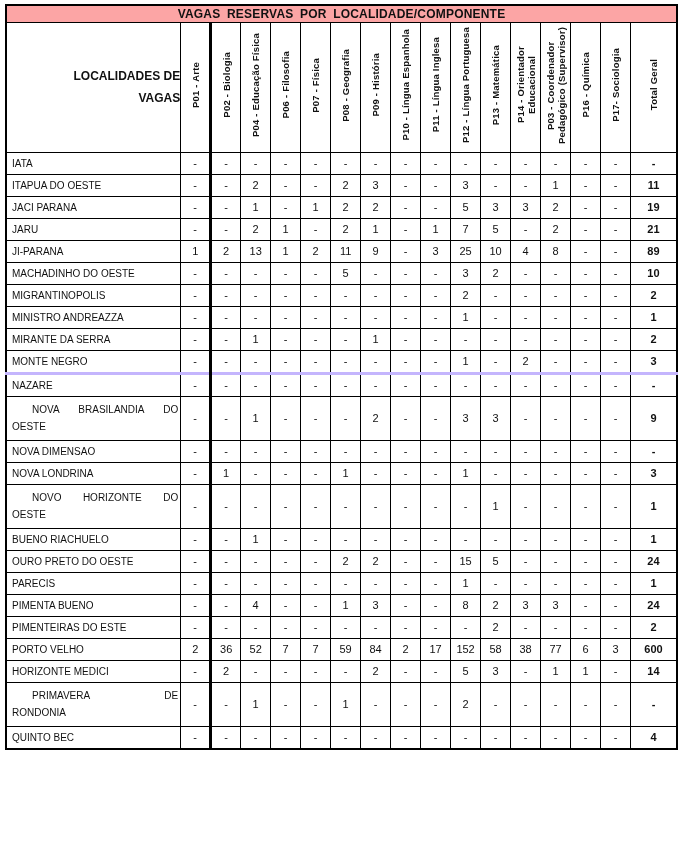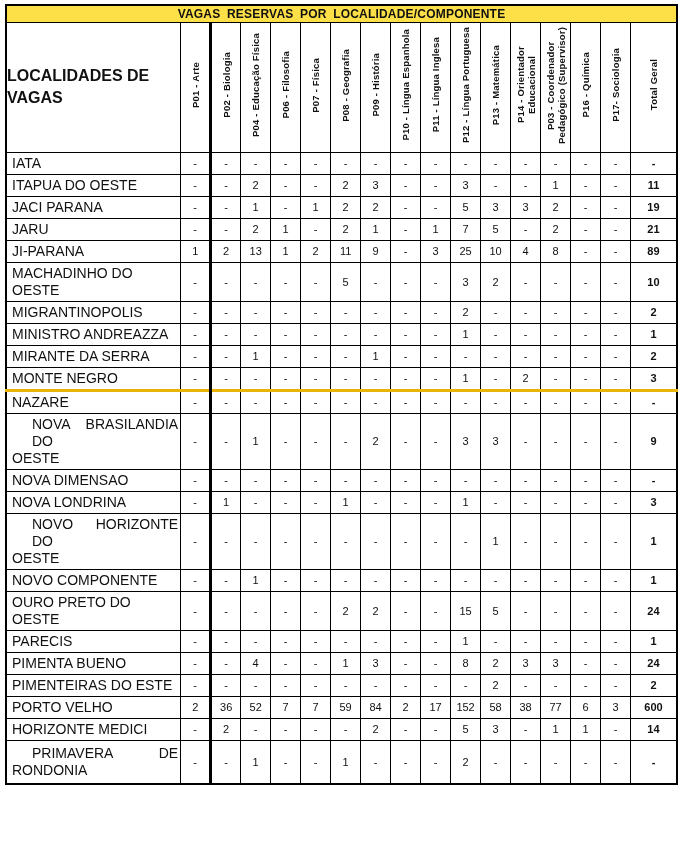--- a/index.html
+++ b/index.html
@@ -19,30 +19,31 @@
   col.c-p    { width: 28.5px; }
   col.c-tot  { width: 44px; }
 
   .title-cell {
     height: 17px;
     font-size: 12px;
     font-weight: bold;
     text-align: center;
     word-spacing: 3px;
     letter-spacing: 0.2px;
-    background: #fde047;
+    background: #fca5a5;
     margin-left: 20px;
   }
 
   .corner {
-    font-size: 16px;
+    font-size: 12px;
     font-weight: bold;
-    text-align: left;
+    text-align: right;
     vertical-align: middle;
     line-height: 22px;
+    padding-left: 16px;
   }
   .corner .cline { display: block; }
 
   .col-head {
     height: 122px;
     text-align: center;
     vertical-align: middle;
     padding: 4px 1px;
   }
   .vert {
@@ -51,41 +52,41 @@
     transform: rotate(180deg);
     white-space: pre;
     font-size: 9.5px;
     font-weight: bold;
     line-height: 11px;
     text-align: center;
     letter-spacing: 0.2px;
   }
 
   th.loc {
-    font-size: 14px;
+    font-size: 10px;
     font-weight: normal;
     text-align: left;
     vertical-align: middle;
     padding: 2px 2px 2px 5px;
     line-height: 17px;
   }
   .loc-line { display: block; }
   .loc-line.j { text-align: justify; text-align-last: justify; margin-left: 20px; }
 
   td.val {
     height: 21px;
     font-size: 11px;
     text-align: center;
     vertical-align: middle;
   }
   tr.tall td.val, tr.tall th.loc { height: 44px; }
   td.total { font-weight: bold; }
 
   .thick-left { border-left: 3px solid #000; }
-  .thick-top  { border-top: 3px solid #eab308; }
+  .thick-top  { border-top: 3px solid #c4b5fd; }
 </style>
 </head>
 <body>
 
 <div class="page">
   <table class="vagas">
     <colgroup>
       <col class="c-loc">
       <col class="c-p">
         <col class="c-p">
@@ -421,21 +422,21 @@
           <td class="val">-</td>
           <td class="val">-</td>
           <td class="val">1</td>
           <td class="val">-</td>
           <td class="val">-</td>
           <td class="val">-</td>
           <td class="val">-</td>
           <td class="val total">1</td>
         </tr>
         <tr>
-          <th class="loc">NOVO COMPONENTE</th>
+          <th class="loc">BUENO RIACHUELO</th>
           <td class="val">-</td>
           <td class="val thick-left">-</td>
           <td class="val">1</td>
           <td class="val">-</td>
           <td class="val">-</td>
           <td class="val">-</td>
           <td class="val">-</td>
           <td class="val">-</td>
           <td class="val">-</td>
           <td class="val">-</td>
@@ -575,15 +576,34 @@
           <td class="val">-</td>
           <td class="val">-</td>
           <td class="val">2</td>
           <td class="val">-</td>
           <td class="val">-</td>
           <td class="val">-</td>
           <td class="val">-</td>
           <td class="val">-</td>
           <td class="val total">-</td>
         </tr>
+        <tr>
+          <th class="loc">QUINTO BEC</th>
+          <td class="val">-</td>
+          <td class="val thick-left">-</td>
+          <td class="val">-</td>
+          <td class="val">-</td>
+          <td class="val">-</td>
+          <td class="val">-</td>
+          <td class="val">-</td>
+          <td class="val">-</td>
+          <td class="val">-</td>
+          <td class="val">-</td>
+          <td class="val">-</td>
+          <td class="val">-</td>
+          <td class="val">-</td>
+          <td class="val">-</td>
+          <td class="val">-</td>
+          <td class="val total">4</td>
+        </tr>
       </tbody>
   </table>
 </div>
 
 </body></html>

